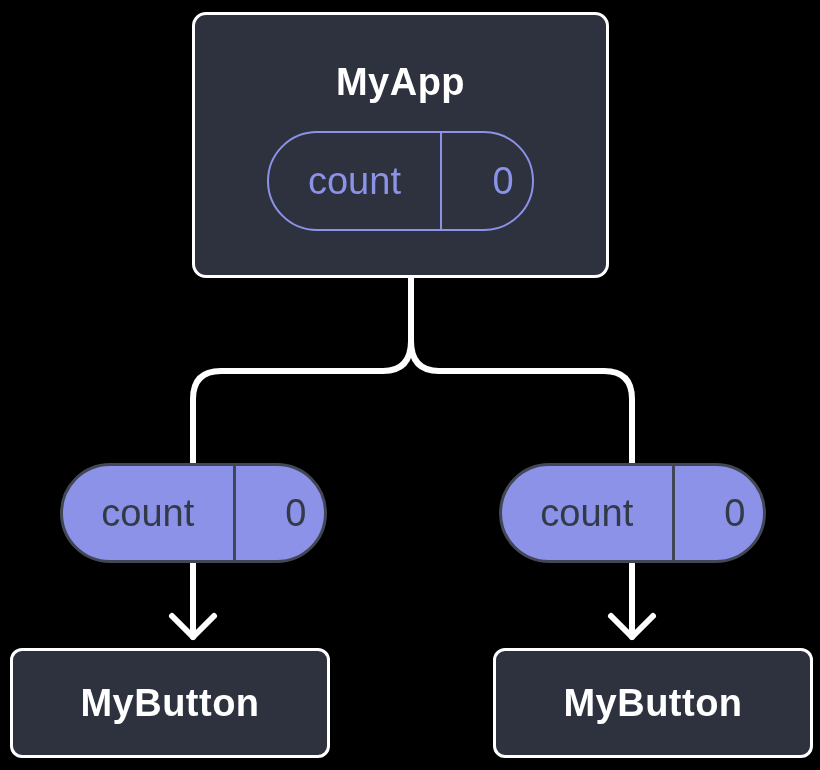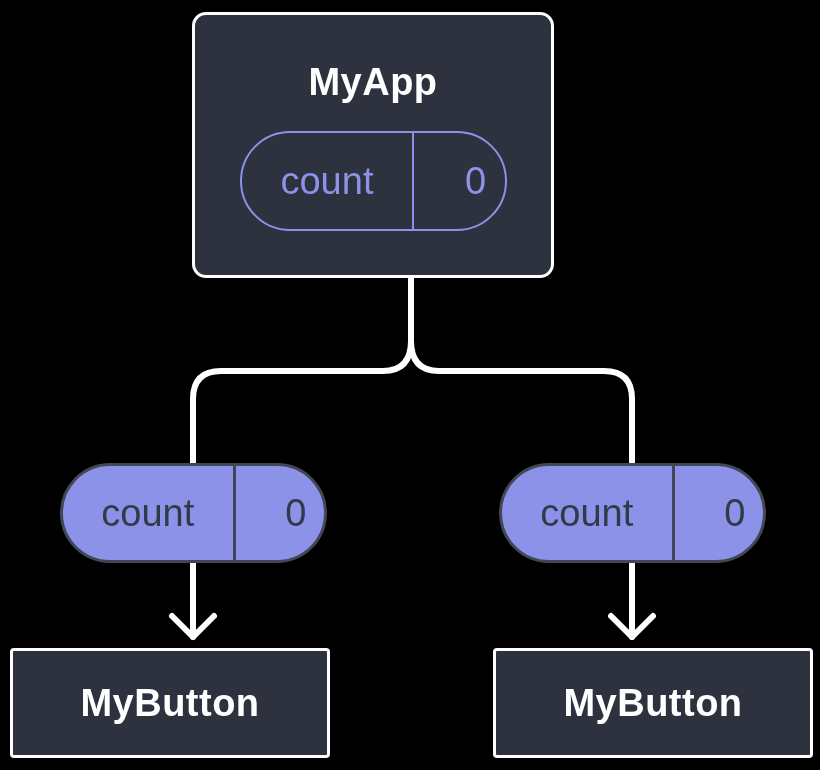--- a/index.html
+++ b/index.html
@@ -28,21 +28,21 @@
     border: 3px solid #ffffff;
     border-radius: 14px;
     box-sizing: border-box;
     display: flex;
     flex-direction: column;
     align-items: center;
   }
   .node-root {
     left: 192px;
     top: 12px;
-    width: 362px;
+    width: 417px;
     height: 266px;
     padding-top: 44px;
   }
   .node-title {
     color: #ffffff;
     font-size: 38px;
     font-weight: 700;
     letter-spacing: 0.5px;
     line-height: 46px;
     text-align: center;
@@ -86,21 +86,21 @@
     color: #333a47;
   }
   .pill-solid .pill-cell-label {
     border-right: 3px solid #414754;
   }
   .pill-left  { left: 60px;  top: 463px; }
   .pill-right { left: 499px; top: 463px; }
   .node-leaf {
     width: 320px;
     height: 110px;
-    border-radius: 4px;
+    border-radius: 12px;
     justify-content: center;
   }
   .leaf-left  { left: 10px;  top: 648px; }
   .leaf-right { left: 493px; top: 648px; }
 </style>
 </head>
 <body>
 
 <div class="canvas">
 

